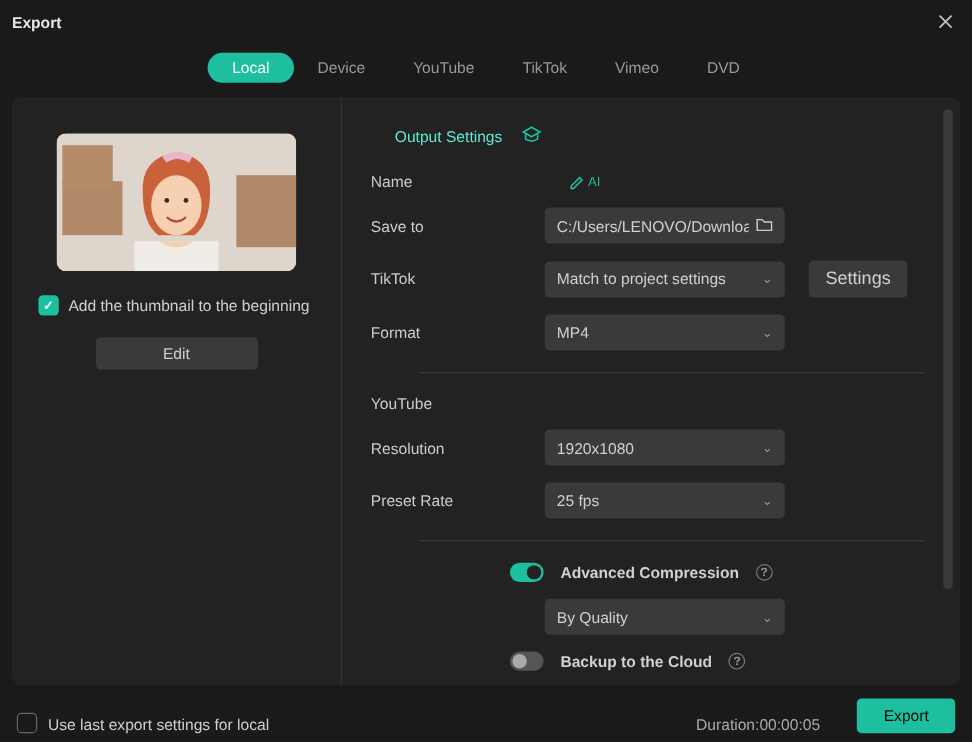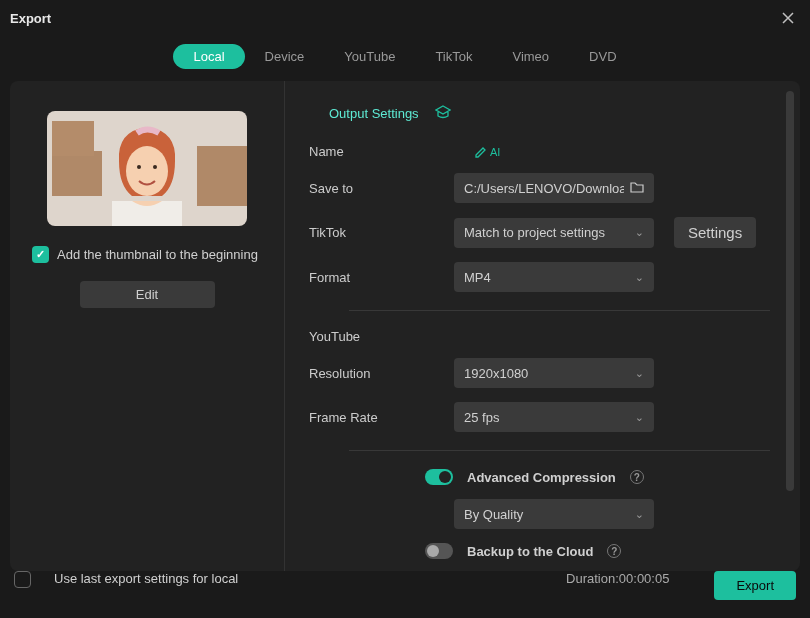--- a/index.html
+++ b/index.html
@@ -184,23 +184,23 @@
 .toggle.off { background: #555; }
 .toggle.off::after { left: 2px; right: auto; background: #aaa; }
 .help-icon {
   width: 14px; height: 14px; border: 1px solid #777; border-radius: 50%;
   display: inline-flex; align-items: center; justify-content: center;
   font-size: 10px; color: #999;
 }
 .footer {
   height: 40px;
   display: flex;
-  align-items: flex-start;
+  align-items: flex-end;
   padding: 0 14px;
-  gap: 23px;
+  gap: 9px;
 }
 .footer .spacer { flex: 1; }
 .footer-info { color: #aaa; margin-right: 22px; margin-left: 36px; }
 .export-btn {
   padding: 7px 22px;
   background: #1dbf9e;
   border: none;
   border-radius: 4px;
   color: #0a0a0a;
   cursor: pointer;
@@ -313,21 +313,21 @@
 
     <div class="form-row">
       <div class="form-label">Resolution</div>
       <div class="form-control">
         <span>1920x1080</span>
         <span class="chevron">⌄</span>
       </div>
     </div>
 
     <div class="form-row">
-      <div class="form-label">Frame Rate</div>
+      <div class="form-label">Preset Rate</div>
       <div class="form-control">
         <span>25 fps</span>
         <span class="chevron">⌄</span>
       </div>
     </div>
 
     <div class="divider"></div>
 
     <div class="toggle-row">
       <div class="toggle"></div>

